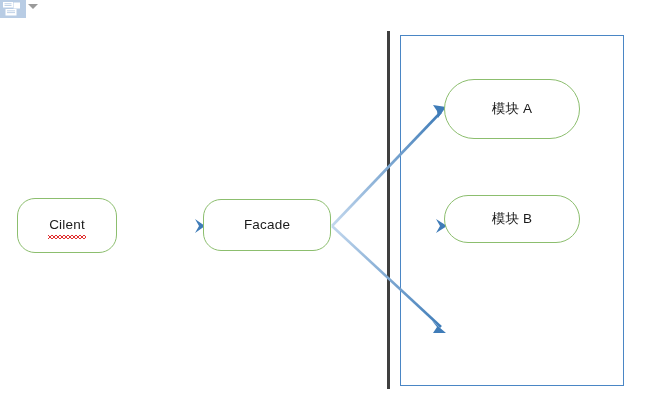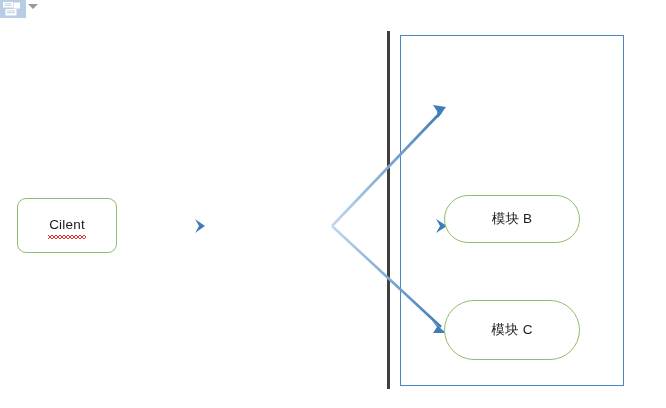--- a/index.html
+++ b/index.html
@@ -55,21 +55,21 @@
     align-items: center;
     justify-content: center;
     color: #1a1a1a;
   }
   .shape-label {
     font-size: 13.5px;
     line-height: 1.2;
     white-space: nowrap;
     letter-spacing: 0.2px;
   }
-  .shape.rounded { border-radius: 9px; }
+  .shape.rounded { border-radius: 18px; }
   .shape.stadium { border-radius: 34px; }
 
   
   .misspelled {
     position: relative;
   }
   .misspelled::after {
     content: "";
     position: absolute;
     left: -1px;
@@ -174,23 +174,26 @@
     <g>
       <line x1="332" y1="226" x2="441" y2="327" stroke="url(#gradC)" stroke-width="2.6"></line>
       <path d="M432,321 L446,333 L433,333 L437,327 Z" fill="#3f7cb8"></path>
     </g>
   </svg>
 
   <div class="shape rounded" style="left:17px; top:198px; width:100px; height:55px;">
     <span class="shape-label misspelled">Cilent</span>
   </div>
 
+  <div class="shape rounded" style="left:203px; top:199px; width:128px; height:52px;">
+    <span class="shape-label">Facade</span>
+  </div>
 
+  <div class="shape stadium" style="left:444px; top:79px; width:136px; height:60px;">
+    <span class="shape-label">模块 A</span>
+  </div>
 
   <div class="shape stadium" style="left:444px; top:195px; width:136px; height:48px;">
     <span class="shape-label">模块 B</span>
   </div>
 
-  <div class="shape stadium" style="left:444px; top:300px; width:136px; height:60px;">
-    <span class="shape-label">模块 C</span>
-  </div>
 
 </div>
 
 </body></html>

